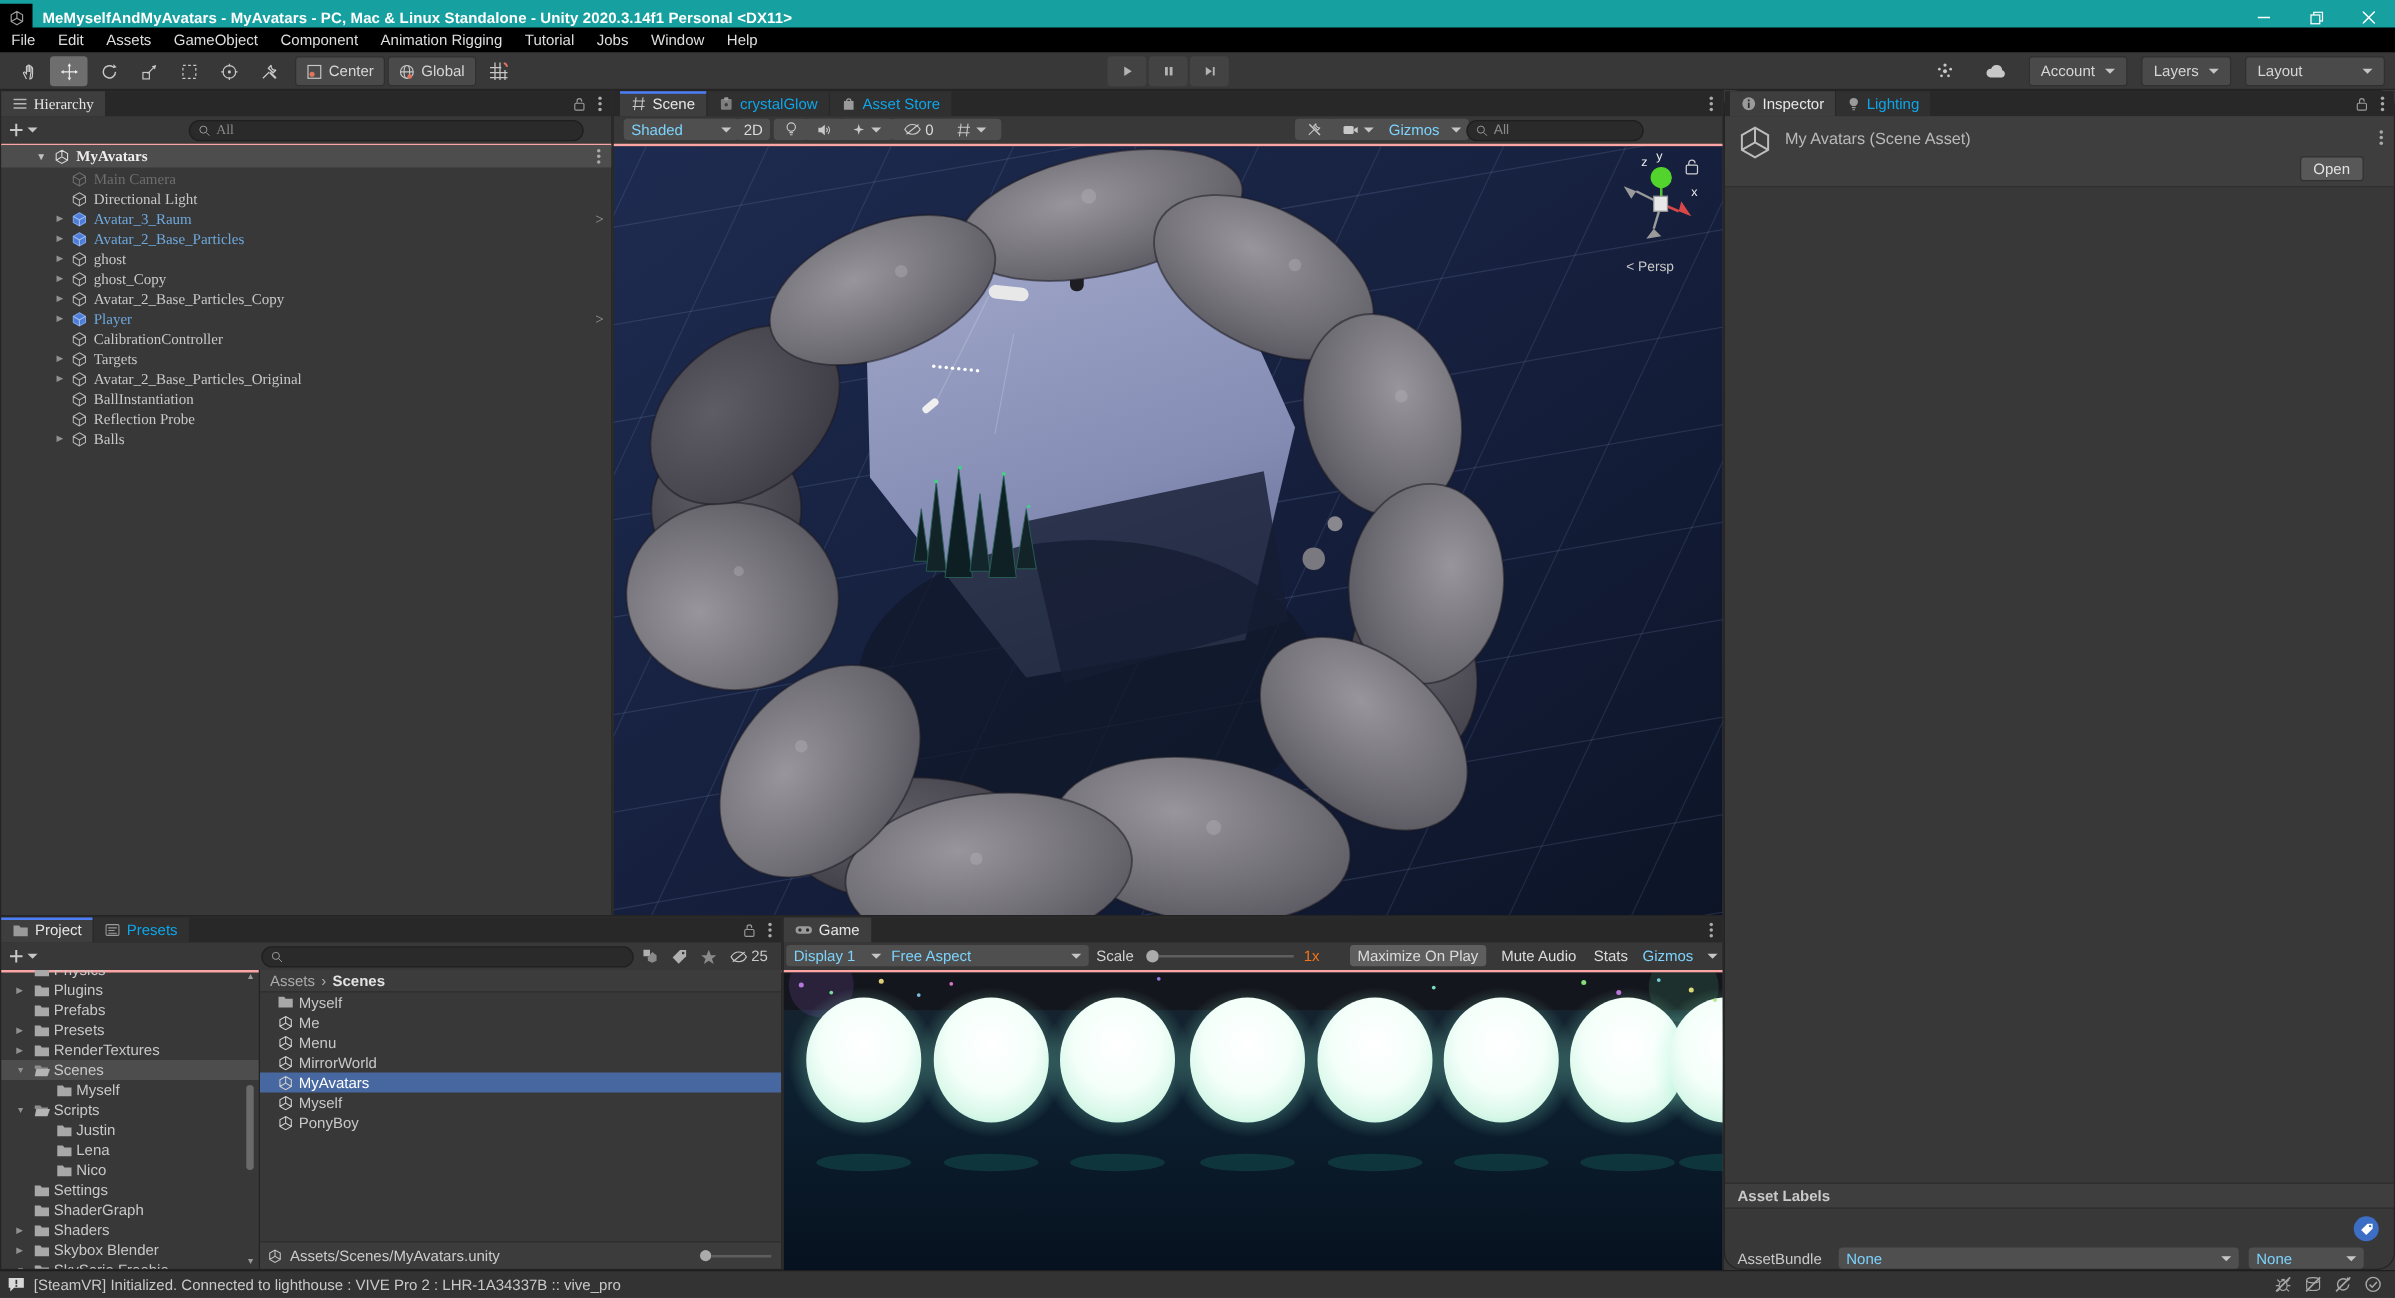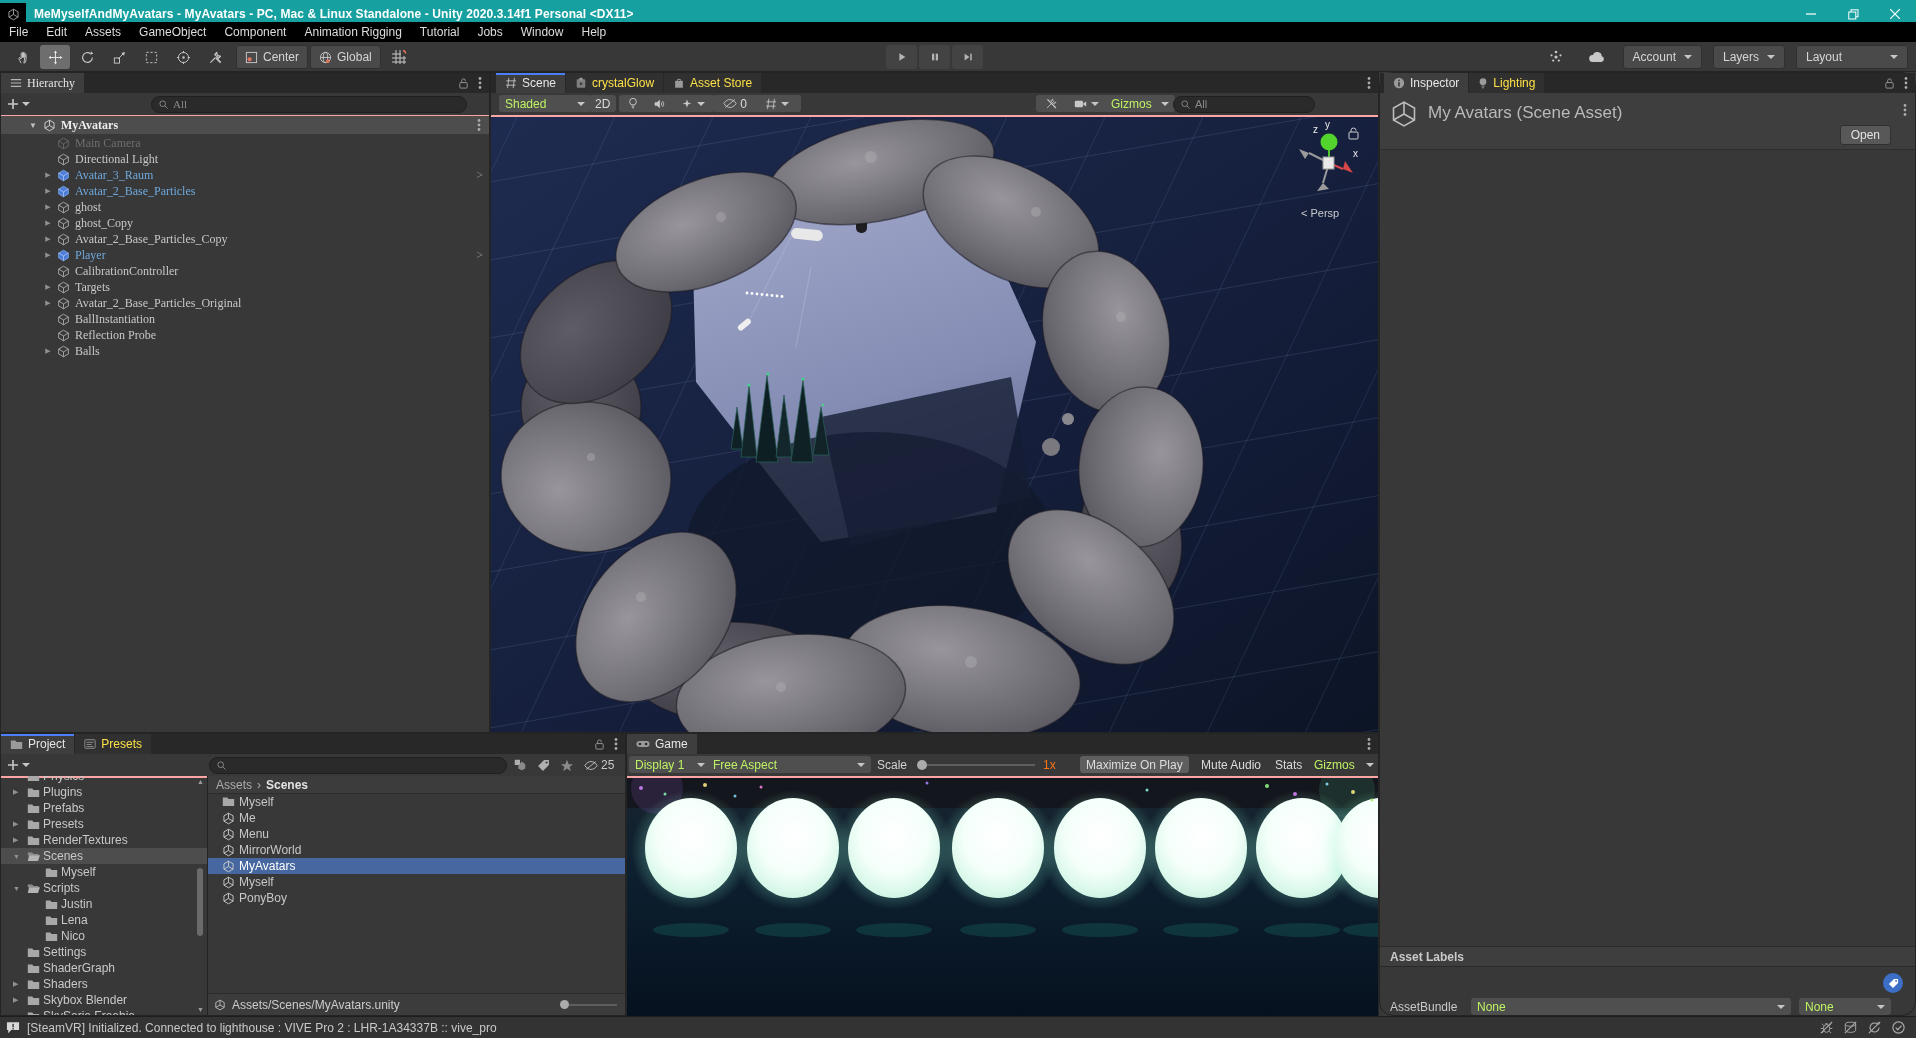--- a/index.html
+++ b/index.html
@@ -25,27 +25,27 @@
   #main-toolbar{left:0;top:42px;width:1916px;height:30px;background:var(--bg);border-bottom:1px solid var(--border);}
   .tbtn{height:24px;min-width:30px;display:inline-flex;align-items:center;justify-content:center;border-radius:3px;background:transparent;}
   .tbtn.sel{background:#6E6E6E;}
   .tgroup{position:absolute;top:3px;display:flex;align-items:center;gap:2px;}
   .pivbtn{height:22px;background:#4A4A4A;border:1px solid #303030;display:flex;align-items:center;gap:5px;padding:0 8px;border-radius:3px;color:#D6D6D6;}
   .ddbtn{height:22px;background:#4A4A4A;border:1px solid #303030;display:flex;align-items:center;gap:8px;padding:0 9px;border-radius:3px;color:#D6D6D6;}
   .caret{width:0;height:0;border-left:4px solid transparent;border-right:4px solid transparent;border-top:4px solid #C6C6C6;}
   
   .panel{background:var(--bg);border:1px solid var(--border);}
   .tabbar{height:20px;background:var(--tabbar);display:flex;align-items:stretch;position:relative;}
-  .tab{display:flex;align-items:center;gap:5px;padding:0 9px;font-size:12px;color:#fde047;background:#303030;margin-right:1px;position:relative;}
+  .tab{display:flex;align-items:center;gap:5px;padding:0 9px;font-size:12px;color:#0ea5e9;background:#303030;margin-right:1px;position:relative;}
   .tab.active{background:var(--tabA);color:#E6E6E6;}
   .tab.accent::before{content:"";position:absolute;left:0;right:0;top:0;height:2px;background:var(--accent);}
   .bar-icons{margin-left:auto;display:flex;align-items:center;gap:9px;padding-right:7px;}
   .ptoolbar{height:22px;display:flex;align-items:center;border-bottom:2px solid #fca5a5;position:relative;}
   .search{position:absolute;background:var(--search);border:1px solid #1F1F1F;border-radius:9px;height:15px;display:flex;align-items:center;padding:0 6px;gap:4px;color:#8A8A8A;font-size:11px;}
-  .dd{background:var(--btn);border-radius:3px;height:17px;display:inline-flex;align-items:center;padding:0 6px;font-size:12px;color:#bef264;gap:7px;position:absolute;top:2px;}
+  .dd{background:var(--btn);border-radius:3px;height:17px;display:inline-flex;align-items:center;padding:0 6px;font-size:12px;color:#7dd3fc;gap:7px;position:absolute;top:2px;}
   .dd .caret{margin-left:auto;}
   .flatbtn{background:var(--btn);border-radius:3px;height:17px;display:inline-flex;align-items:center;justify-content:center;padding:0 6px;font-size:12px;color:#DCDCDC;position:absolute;top:2px;}
   
   #hierarchy-list{position:absolute;left:0;top:62px;right:0;}
   .h-scene-row{position:absolute;left:0;top:43px;right:0;height:18px;background:var(--selGray);display:flex;align-items:center;font-weight:700;color:#EDEDED;}
   .h-row{height:16px;display:flex;align-items:center;color:var(--txt);position:relative;}
   .h-row .h-arrow{position:absolute;left:42px;width:10px;font-size:7px;color:#919191;text-align:center;}
   .h-row .h-icon{position:absolute;left:56px;width:13px;height:13px;}
   .h-row .h-label{position:absolute;left:74px;white-space:nowrap;}
   .h-row.prefab .h-label{color:var(--prefab);}
@@ -685,21 +685,21 @@
           <circle cx="2" cy="2.5" r="1.4" fill="#AAA"></circle>
           <circle cx="2" cy="7" r="1.4" fill="#AAA"></circle>
           <circle cx="2" cy="11.5" r="1.4" fill="#AAA"></circle>
         </svg>
     </div>
   </div>
   <div style="position:absolute;left:0;top:20px;right:0;height:56px;background:#3E3E3E;border-bottom:1px solid #2E2E2E;">
     <svg style="position:absolute;left:10px;top:7px;" width="28" height="28" viewBox="0 0 16 16">
         <path d="M8 1.2 L14 4.6 V11.4 L8 14.8 L2 11.4 V4.6 Z M8 1.2 V8 M2 11.4 L8 8 L14 11.4" fill="none" stroke="#BDBDBD" stroke-width="0.9"></path>
       </svg>
-    <div style="position:absolute;left:48px;top:10px;font-size:17px;color:#B9B9B9;">My Avatars (Scene Asset)</div>
+    <div style="position:absolute;left:48px;top:10px;font-size:13px;color:#B9B9B9;">My Avatars (Scene Asset)</div>
     <svg style="position:absolute;right:8px;top:10px;" width="4" height="14" viewBox="0 0 4 14">
         <circle cx="2" cy="2.5" r="1.4" fill="#AAA"></circle>
         <circle cx="2" cy="7" r="1.4" fill="#AAA"></circle>
         <circle cx="2" cy="11.5" r="1.4" fill="#AAA"></circle>
       </svg>
     <div class="openbtn" style="right:24px;top:32px;">Open</div>
   </div>
   <div class="secthdr" style="top:873px;">
       <span>Asset Labels</span>
     </div>

